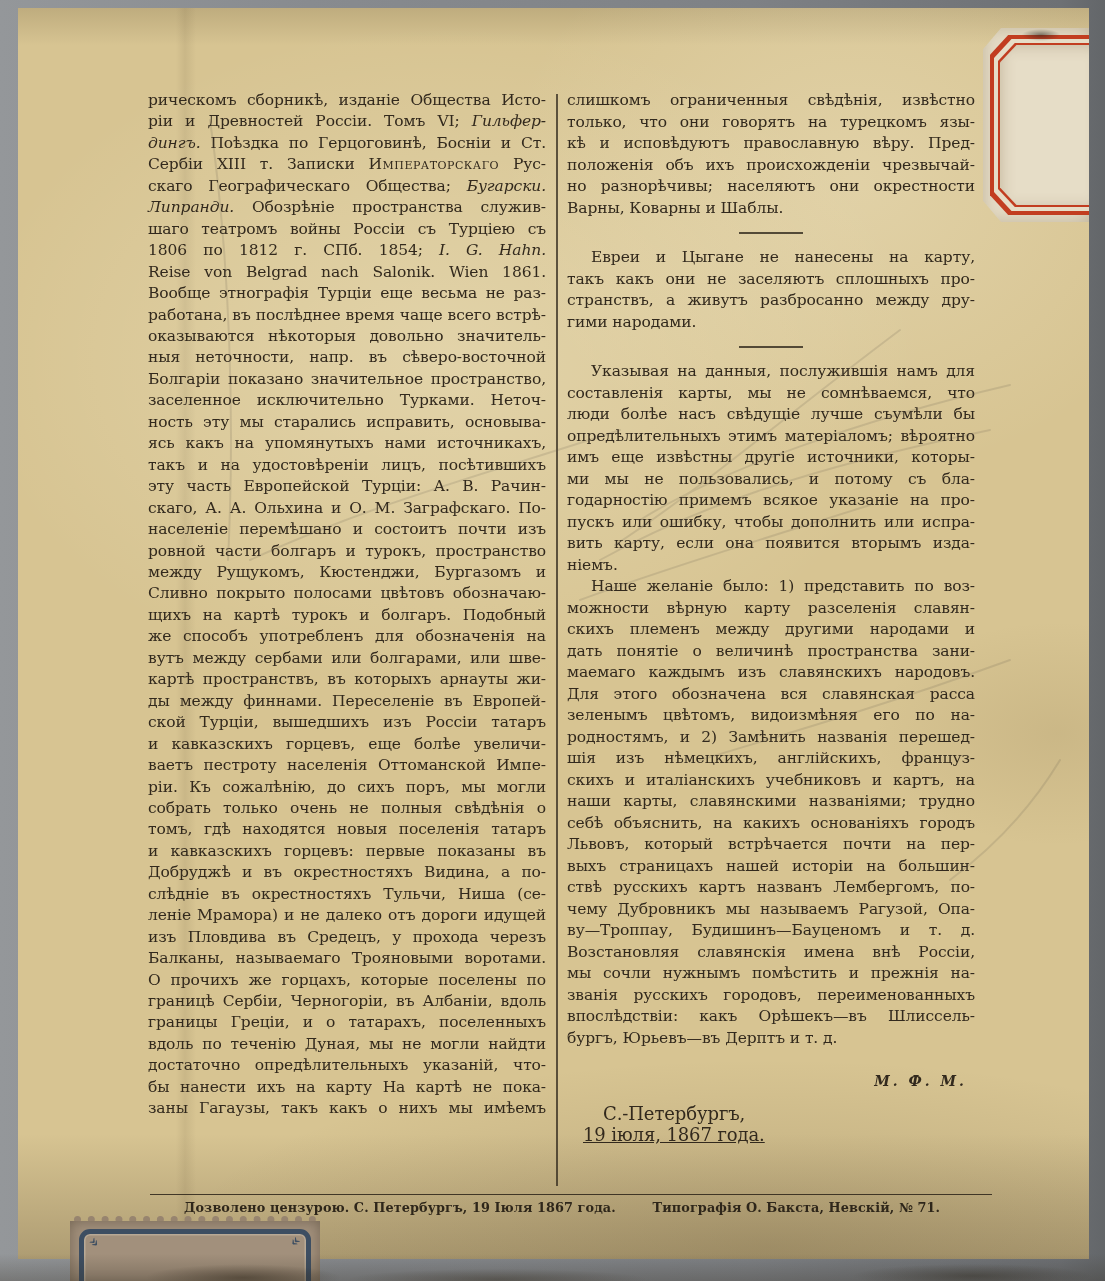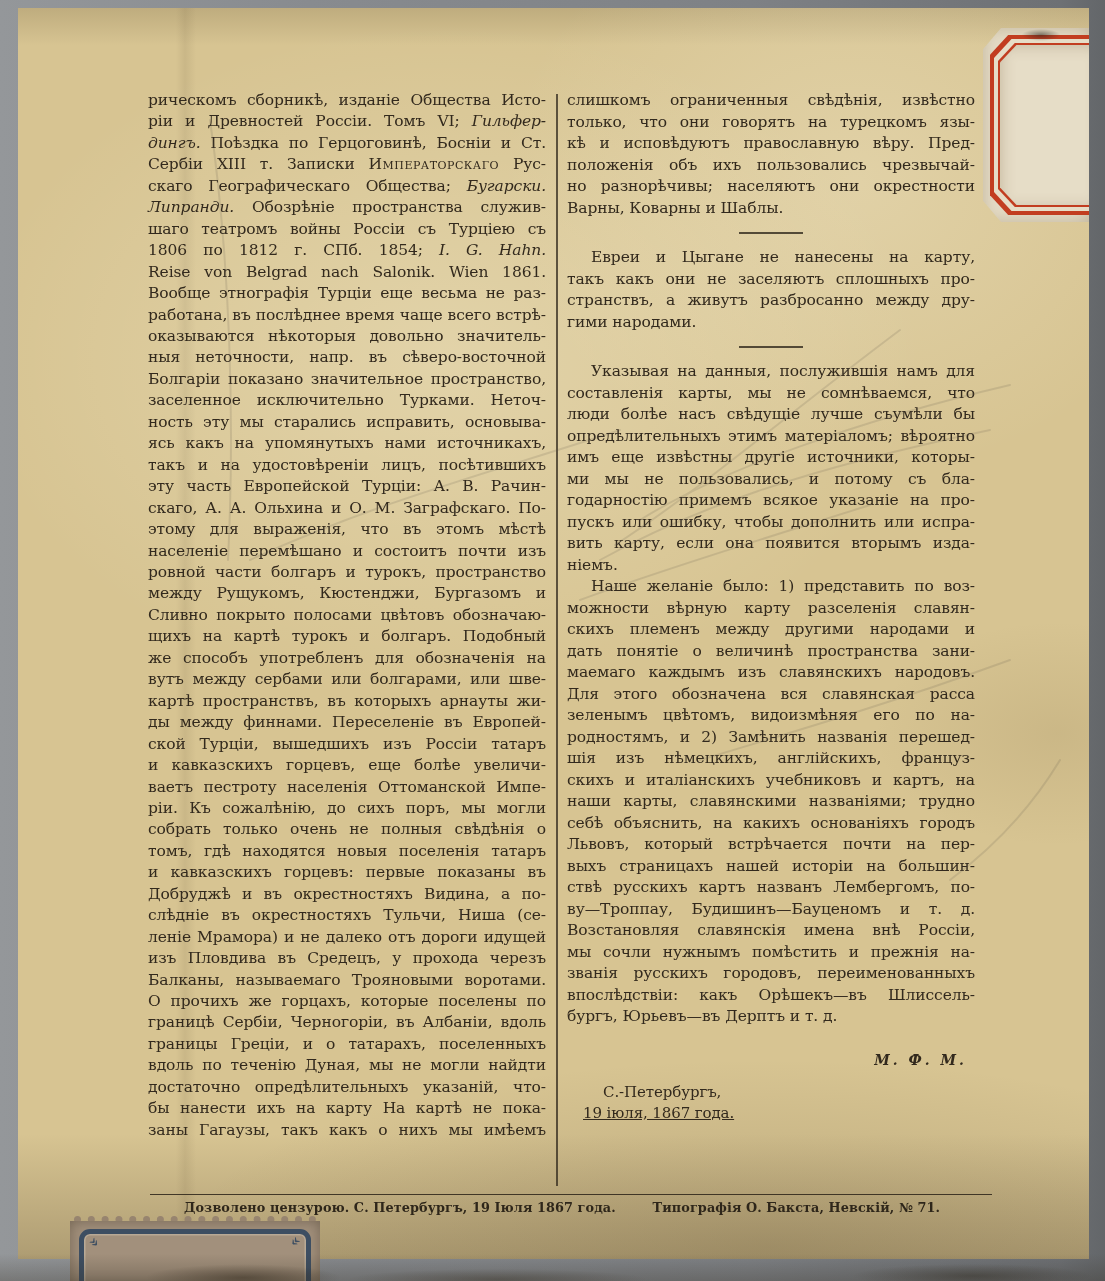--- a/index.html
+++ b/index.html
@@ -46,21 +46,21 @@
   .tline em{font-style:italic;}
   .tline .sc{font-variant:small-caps;letter-spacing:0.5px;}
   .vrule{position:absolute;left:556px;top:94px;width:1.5px;height:1092px;background:rgba(48,40,28,0.75);}
   .pbreak{height:28px;position:relative;}
   .pbreak::after{
     content:"";position:absolute;left:50%;top:13px;width:64px;height:1.5px;margin-left:-32px;
     background:rgba(48,40,28,0.8);
   }
   
   .signature{margin-top:24px;padding-right:8px;text-align:right;font-style:italic;font-size:14px;letter-spacing:3px;font-weight:600;}
-  .dateline{margin-top:14px;font-size:15px;line-height:21px;}
+  .dateline{margin-top:14px;font-size:18px;line-height:21px;}
   .dateline .dl0{padding-left:36px;}
   .dateline .dl1{padding-left:16px;text-decoration:underline;}
   
   .footer{
     position:absolute;left:150px;top:1194px;width:842px;z-index:3;
     border-top:1.5px solid rgba(42,34,24,0.85);
     display:flex;justify-content:space-between;
     font-size:12.8px;font-weight:600;color:#2e261a;padding-top:5px;letter-spacing:0.1px;
   }
   .footer .f-left{padding-left:34px;}
@@ -124,21 +124,20 @@
       <div class="tline" style="">работана, въ послѣднее время чаще всего встрѣ-</div>
       <div class="tline" style="">оказываются нѣкоторыя довольно значитель-</div>
       <div class="tline" style="">ныя неточности, напр. въ сѣверо-восточной</div>
       <div class="tline" style="">Болгаріи показано значительное пространство,</div>
       <div class="tline" style="">заселенное исключительно Турками. Неточ-</div>
       <div class="tline" style="">ность эту мы старались исправить, основыва-</div>
       <div class="tline" style="">ясь какъ на упомянутыхъ нами источникахъ,</div>
       <div class="tline" style="">такъ и на удостовѣреніи лицъ, посѣтившихъ</div>
       <div class="tline" style="">эту часть Европейской Турціи: А. В. Рачин-</div>
       <div class="tline" style="">скаго, А. А. Ольхина и О. М. Заграфскаго. По-</div>
-      <div class="tline" style="">этому для выраженія, что въ этомъ мѣстѣ</div>
       <div class="tline" style="">населеніе перемѣшано и состоитъ почти изъ</div>
       <div class="tline" style="">ровной части болгаръ и турокъ, пространство</div>
       <div class="tline" style="">между Рущукомъ, Кюстенджи, Бургазомъ и</div>
       <div class="tline" style="">Сливно покрыто полосами цвѣтовъ обозначаю-</div>
       <div class="tline" style="">щихъ на картѣ турокъ и болгаръ. Подобный</div>
       <div class="tline" style="">же способъ употребленъ для обозначенія на</div>
       <div class="tline" style="">вутъ между сербами или болгарами, или шве-</div>
       <div class="tline" style="">картѣ пространствъ, въ которыхъ арнауты жи-</div>
       <div class="tline" style="">ды между финнами. Переселеніе въ Европей-</div>
       <div class="tline" style="">ской Турціи, вышедшихъ изъ Россіи татаръ</div>
@@ -160,21 +159,21 @@
       <div class="tline" style="">достаточно опредѣлительныхъ указаній, что-</div>
       <div class="tline" style="">бы нанести ихъ на карту На картѣ не пока-</div>
       <div class="tline" style="">заны Гагаузы, такъ какъ о нихъ мы имѣемъ</div>
     </div>
 
   <div class="col col-right" id="col-right">
 
   <div class="tline" style="">слишкомъ ограниченныя свѣдѣнія, извѣстно</div>
       <div class="tline" style="">только, что они говорятъ на турецкомъ язы-</div>
       <div class="tline" style="">кѣ и исповѣдуютъ православную вѣру. Пред-</div>
-      <div class="tline" style="">положенія объ ихъ пользовались чрезвычай-</div>
+      <div class="tline" style="">положенія объ ихъ происхожденіи чрезвычай-</div>
       <div class="tline" style="">но разнорѣчивы; населяютъ они окрестности</div>
       <div class="tline short" style="">Варны, Коварны и Шаблы.</div>
       <div class="pbreak"></div>
       <div class="tline indent" style="">Евреи и Цыгане не нанесены на карту,</div>
       <div class="tline" style="">такъ какъ они не заселяютъ сплошныхъ про-</div>
       <div class="tline" style="">странствъ, а живутъ разбросанно между дру-</div>
       <div class="tline short" style="">гими народами.</div>
       <div class="pbreak"></div>
       <div class="tline indent" style="">Указывая на данныя, послужившія намъ для</div>
       <div class="tline" style="">составленія карты, мы не сомнѣваемся, что</div>
@@ -194,20 +193,21 @@
       <div class="tline" style="">Для этого обозначена вся славянская расса</div>
       <div class="tline" style="">зеленымъ цвѣтомъ, видоизмѣняя его по на-</div>
       <div class="tline" style="">родностямъ, и 2) Замѣнить названія перешед-</div>
       <div class="tline" style="">шія изъ нѣмецкихъ, англійскихъ, француз-</div>
       <div class="tline" style="">скихъ и италіанскихъ учебниковъ и картъ, на</div>
       <div class="tline" style="">наши карты, славянскими названіями; трудно</div>
       <div class="tline" style="">себѣ объяснить, на какихъ основаніяхъ городъ</div>
       <div class="tline" style="">Львовъ, который встрѣчается почти на пер-</div>
       <div class="tline" style="">выхъ страницахъ нашей исторіи на большин-</div>
       <div class="tline" style="">ствѣ русскихъ картъ названъ Лембергомъ, по-</div>
+      <div class="tline" style="">чему Дубровникъ мы называемъ Рагузой, Опа-</div>
       <div class="tline" style="">ву—Троппау, Будишинъ—Бауценомъ и т. д.</div>
       <div class="tline" style="">Возстановляя славянскія имена внѣ Россіи,</div>
       <div class="tline" style="">мы сочли нужнымъ помѣстить и прежнія на-</div>
       <div class="tline" style="">званія русскихъ городовъ, переименованныхъ</div>
       <div class="tline" style="">впослѣдствіи: какъ Орѣшекъ—въ Шлиссель-</div>
       <div class="tline short" style="">бургъ, Юрьевъ—въ Дерптъ и т. д.</div>
       <div class="signature">М. Ф. М.</div>
       <div class="dateline">
         <div class="dl0">С.-Петербургъ,</div>
         <div class="dl1">19 іюля, 1867 года.</div>

